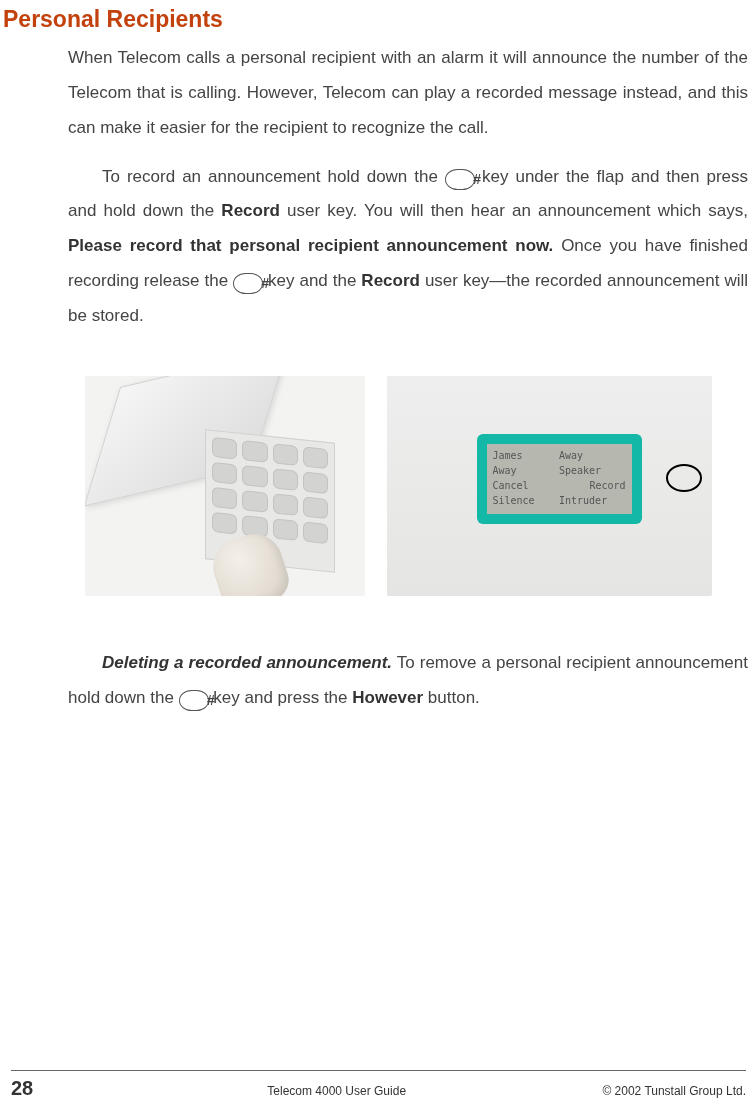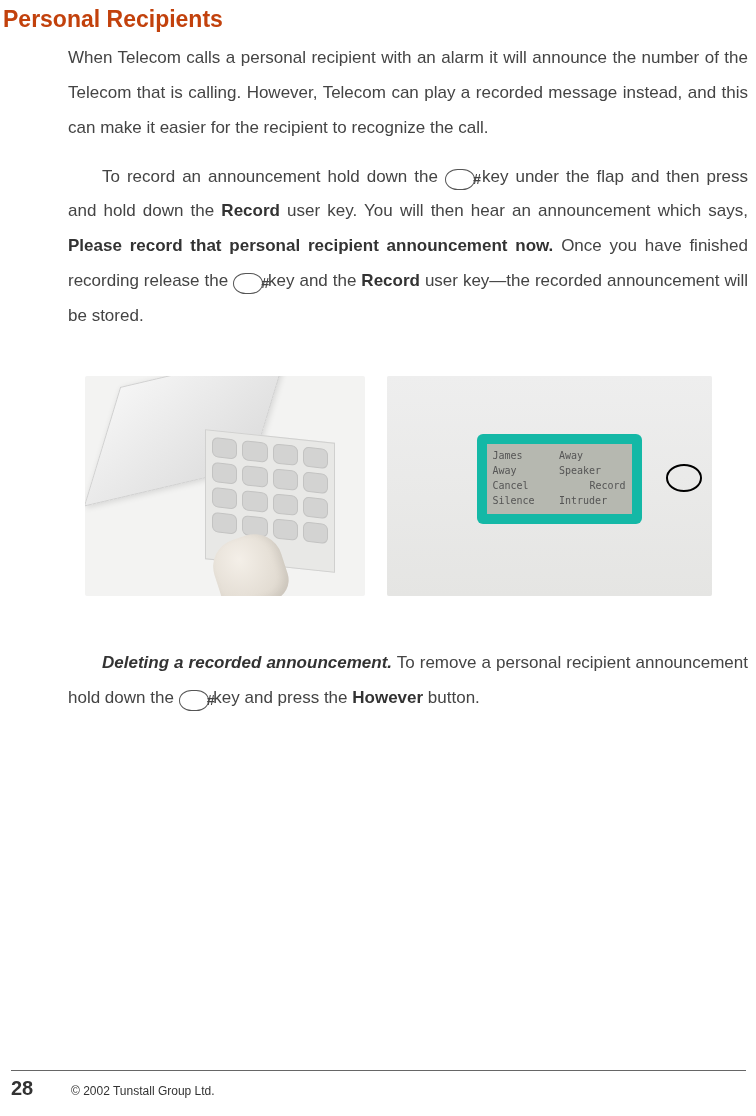--- a/index.html
+++ b/index.html
@@ -232,17 +232,18 @@
       <span> key and press the </span>
       <span class="bold">However</span>
       <span> button.</span>
     </p>
   </div>
 
   <div class="footer">
     <div class="footer-line"></div>
     <div class="footer-row">
       <div class="page-no">28</div>
+      <div class="footer-center">Telecom 4000 User Guide</div>
       <div class="footer-right">© 2002 Tunstall Group Ltd.</div>
     </div>
   </div>
 
 </div>
 
 </body></html>

